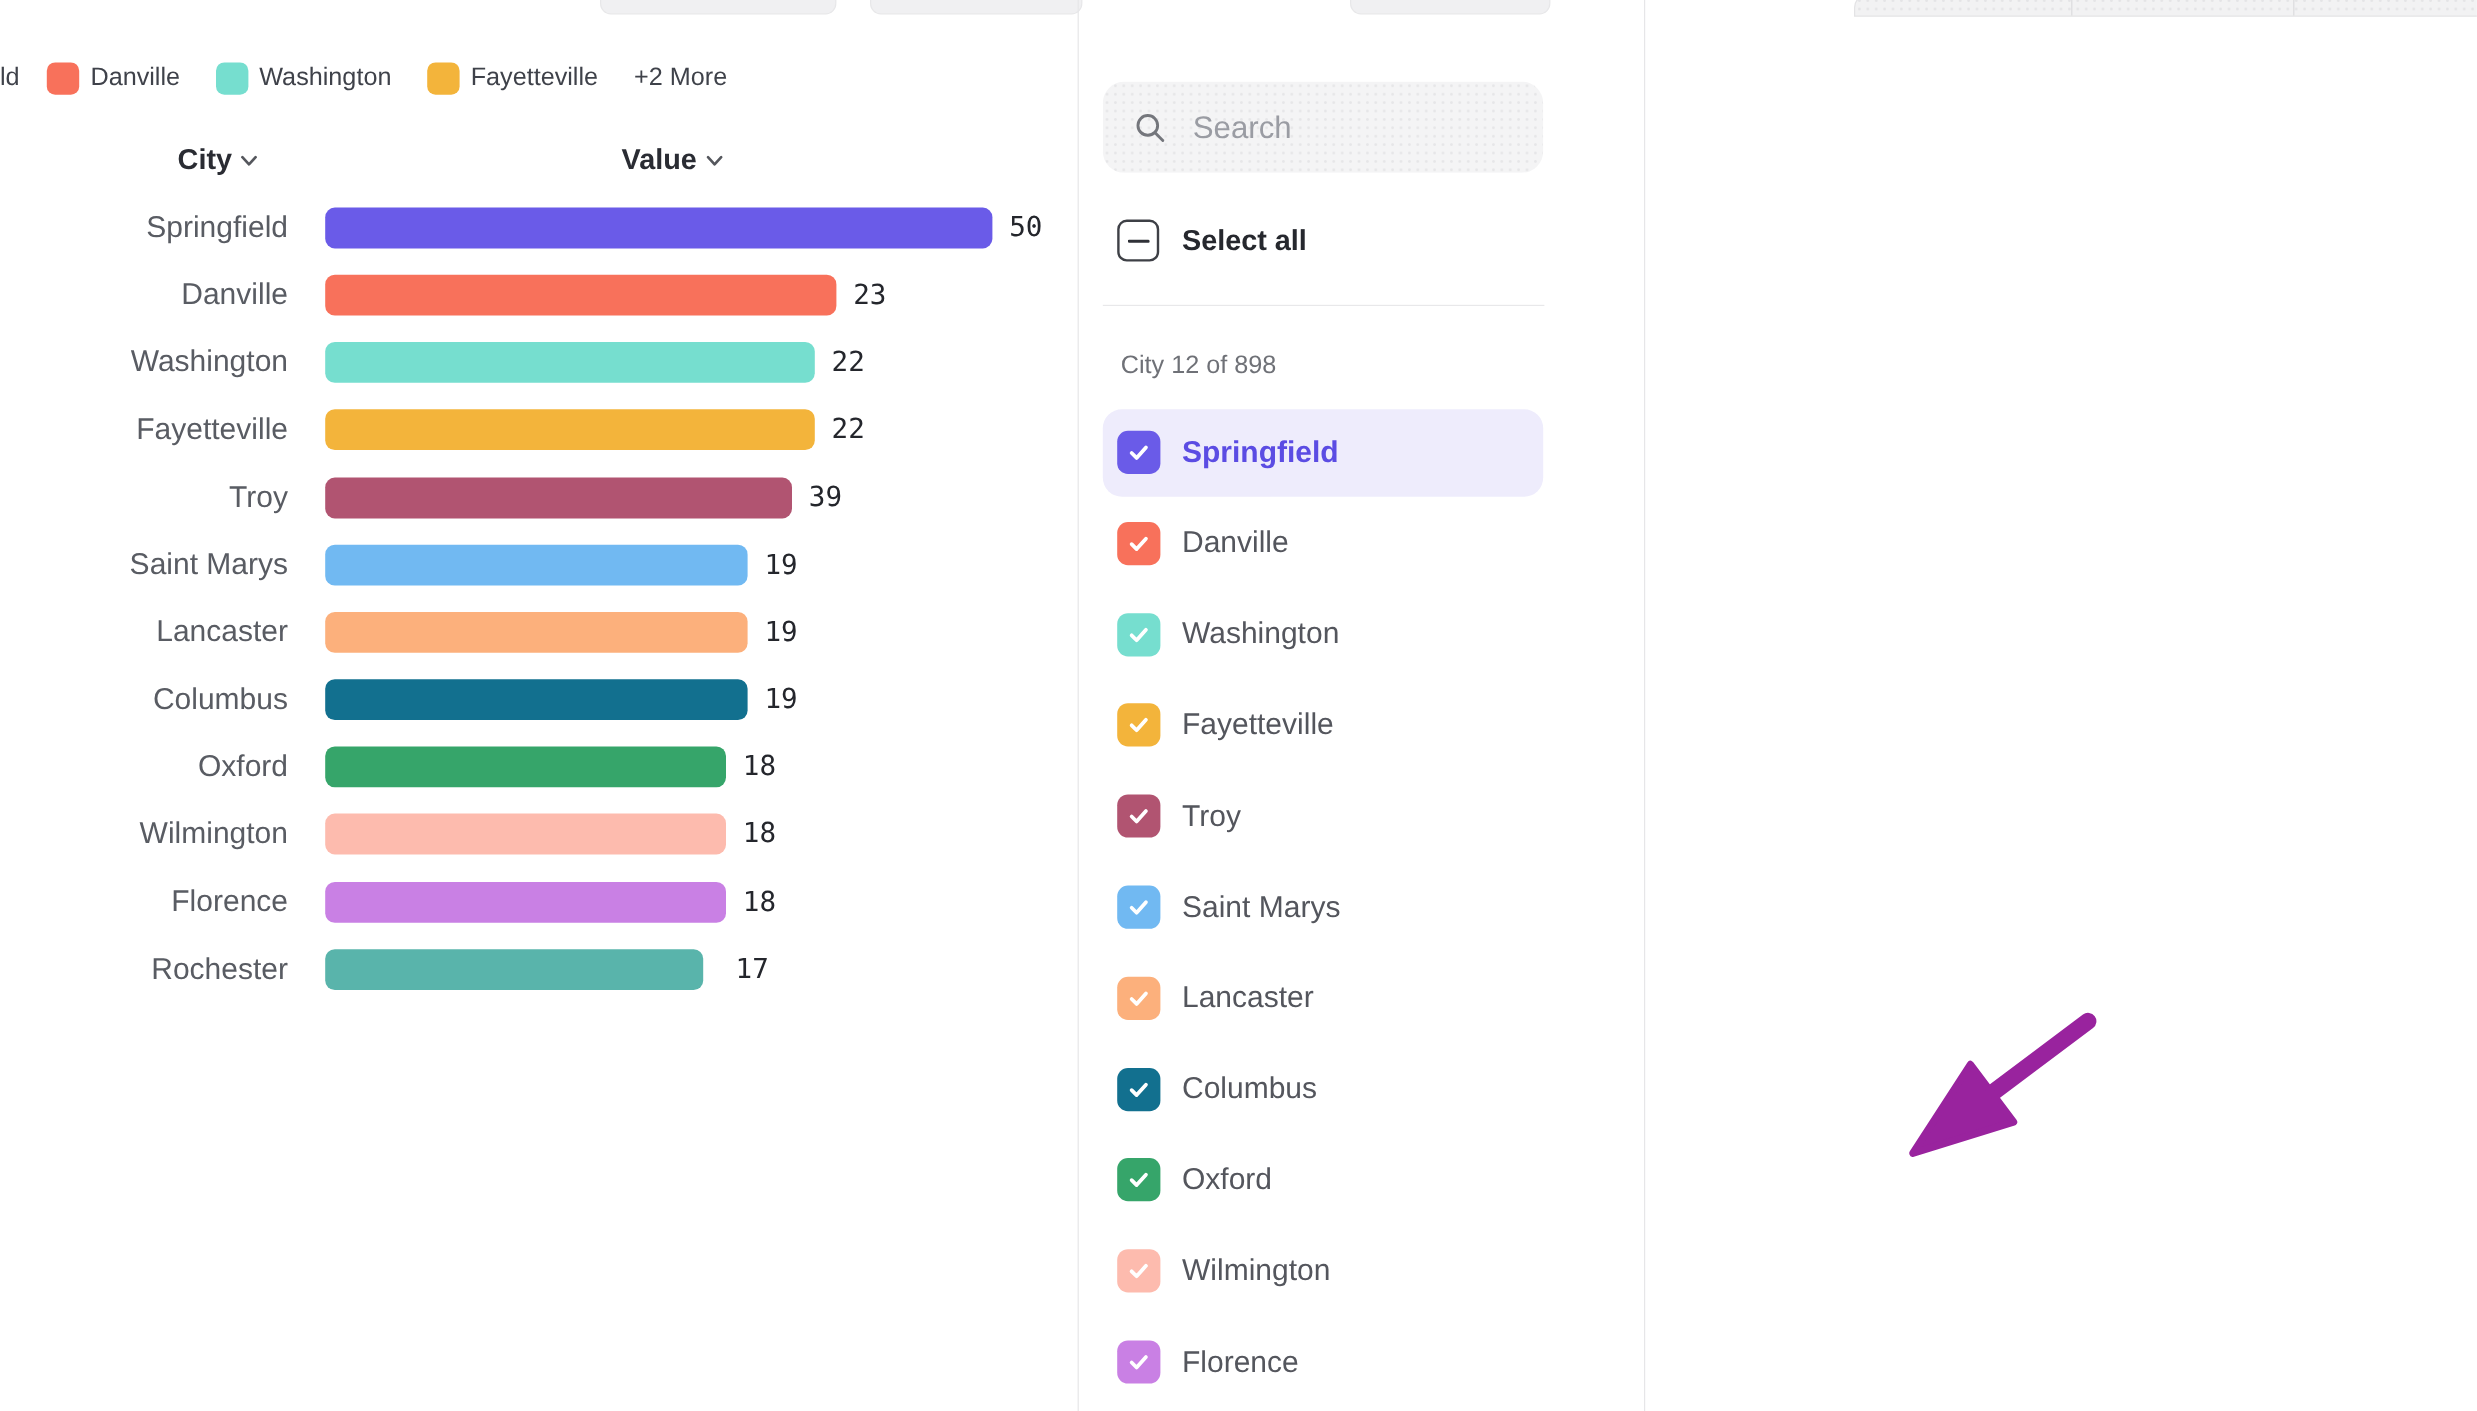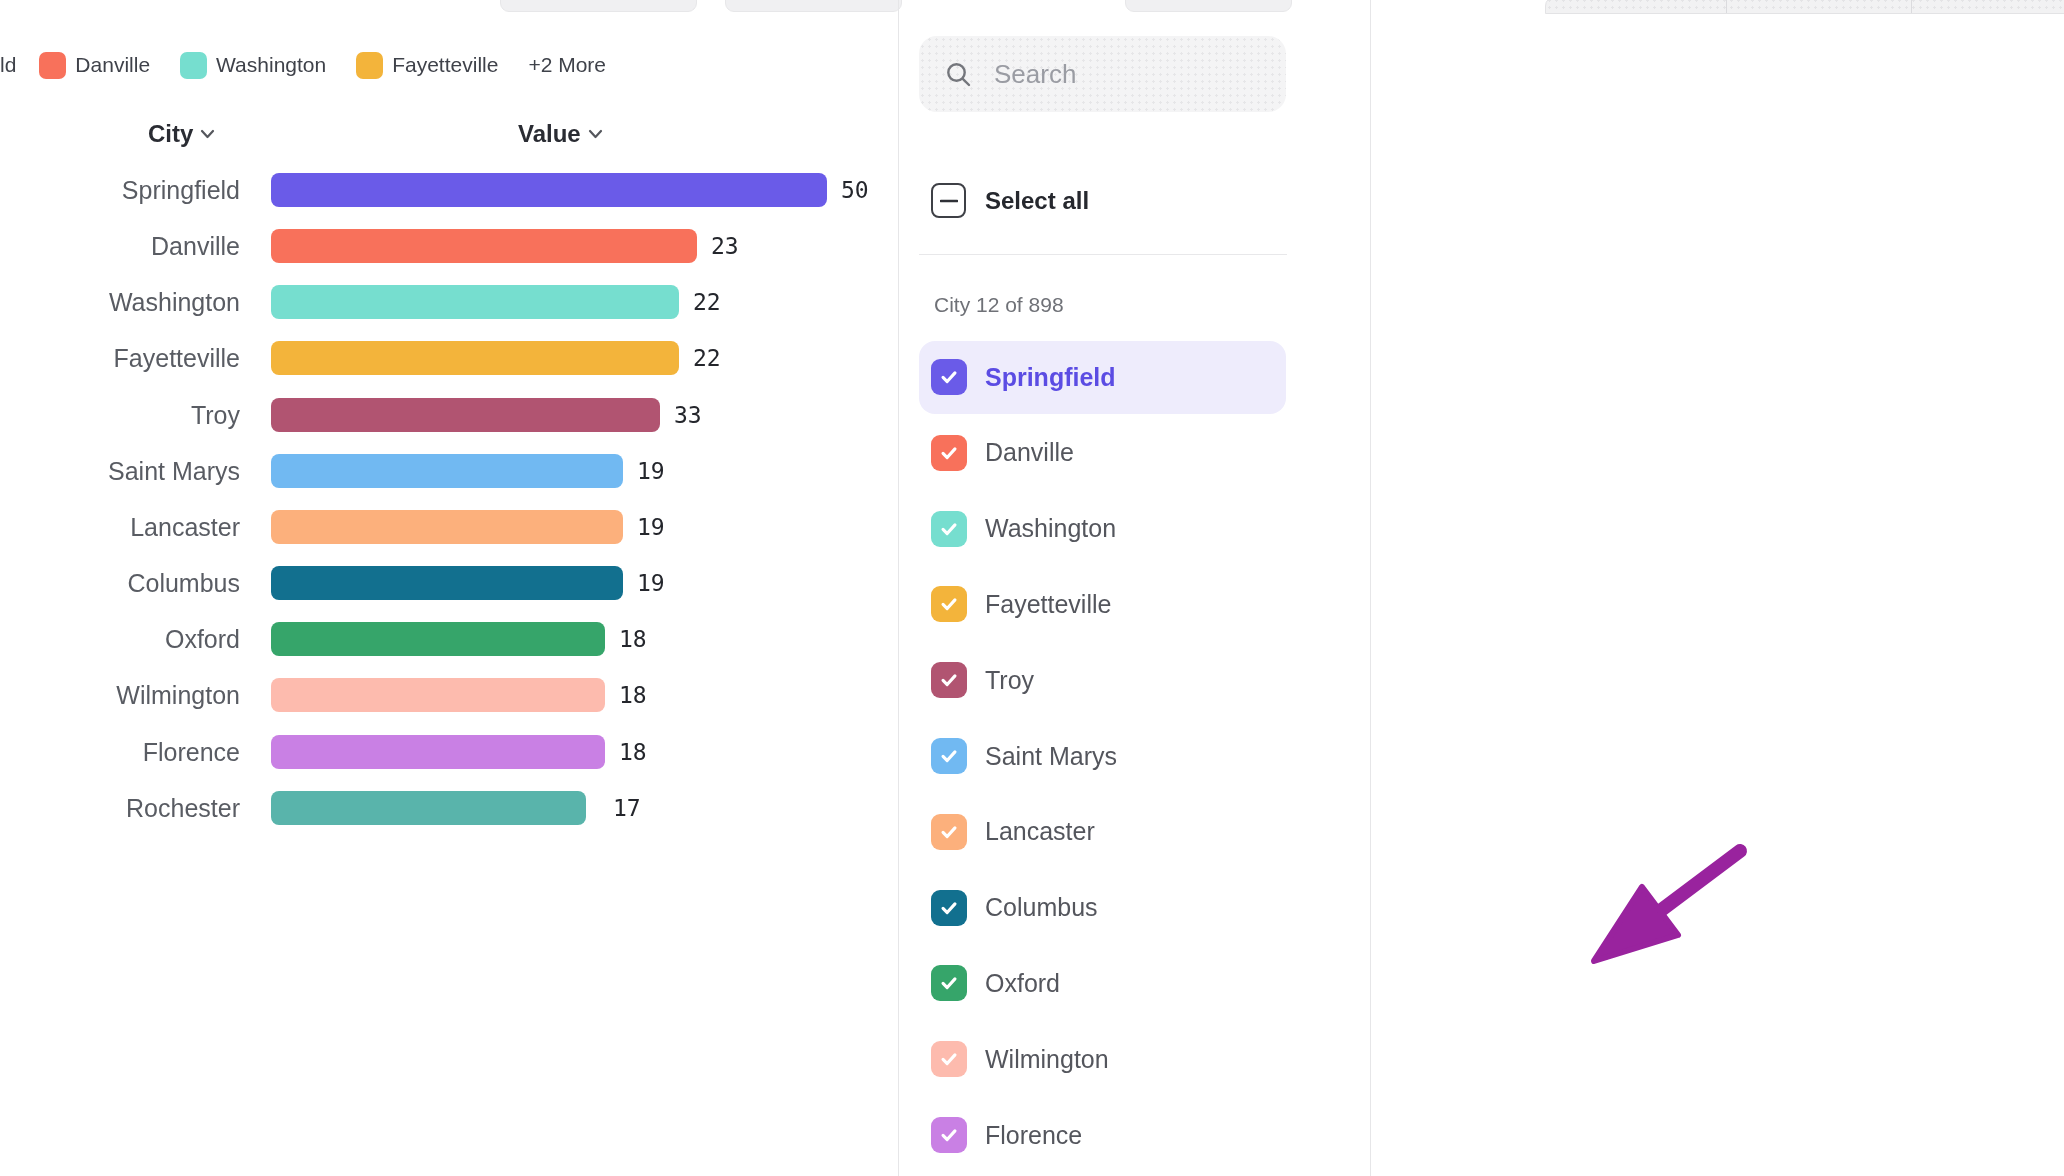--- a/index.html
+++ b/index.html
@@ -24,21 +24,21 @@
   
   .chead{position:absolute;top:118px;height:32px;display:flex;align-items:center;gap:7px;
          font-size:24px;font-weight:600;color:#2A2C33;}
   .crow{position:absolute;left:0;width:898px;height:56px;}
   .clabel{position:absolute;left:0;top:50%;transform:translateY(-50%);width:240px;text-align:right;
           font-size:25px;color:#595C63;}
   .cbar{position:absolute;left:271px;top:50%;transform:translateY(-50%);height:34px;border-radius:8px;}
   .cval{position:absolute;top:50%;transform:translateY(-50%);
         font-family:"DejaVu Sans Mono",monospace;font-size:23px;color:#24262C;}
   
-  .search{position:absolute;left:919px;top:36px;width:367px;height:76px;border-radius:18px;
+  .search{position:absolute;left:919px;top:68px;width:367px;height:76px;border-radius:18px;
           background-color:#F4F4F5;background-image:radial-gradient(circle,#E6E6E8 1px,transparent 1.2px);
           background-size:7px 7px;display:flex;align-items:center;padding:0 26px;box-sizing:border-box;}
   .search input{border:none;outline:none;background:transparent;font-family:"Liberation Sans",sans-serif;
           font-size:26px;color:#3A3C42;margin-left:20px;width:260px;}
   .search input::placeholder{color:#9A9CA3;}
   .selrow{position:absolute;left:931px;top:183px;height:35px;display:flex;align-items:center;gap:19px;}
   .selbox{width:35px;height:35px;box-sizing:border-box;border:2px solid #3E4046;border-radius:8px;
           background:#fff;display:flex;align-items:center;justify-content:center;}
   .sellabel{font-size:24px;font-weight:700;color:#26282E;}
   .hdiv{position:absolute;left:919px;top:254px;width:368px;height:1px;background:#E8E8EA;}
@@ -112,21 +112,21 @@
         <div class="cval" style="left:693px">22</div>
       </div>
       <div class="crow" style="top: 330.45px;">
         <div class="clabel">Fayetteville</div>
         <div class="cbar" style="width:408px;background:#F3B43B"></div>
         <div class="cval" style="left:693px">22</div>
       </div>
       <div class="crow" style="top: 386.6px;">
         <div class="clabel">Troy</div>
         <div class="cbar" style="width:389px;background:#B15471"></div>
-        <div class="cval" style="left:674px">33</div>
+        <div class="cval" style="left:674px">39</div>
       </div>
       <div class="crow" style="top: 442.75px;">
         <div class="clabel">Saint Marys</div>
         <div class="cbar" style="width:352px;background:#71B9F2"></div>
         <div class="cval" style="left:637px">19</div>
       </div>
       <div class="crow" style="top: 498.9px;">
         <div class="clabel">Lancaster</div>
         <div class="cbar" style="width:352px;background:#FCB07C"></div>
         <div class="cval" style="left:637px">19</div>

